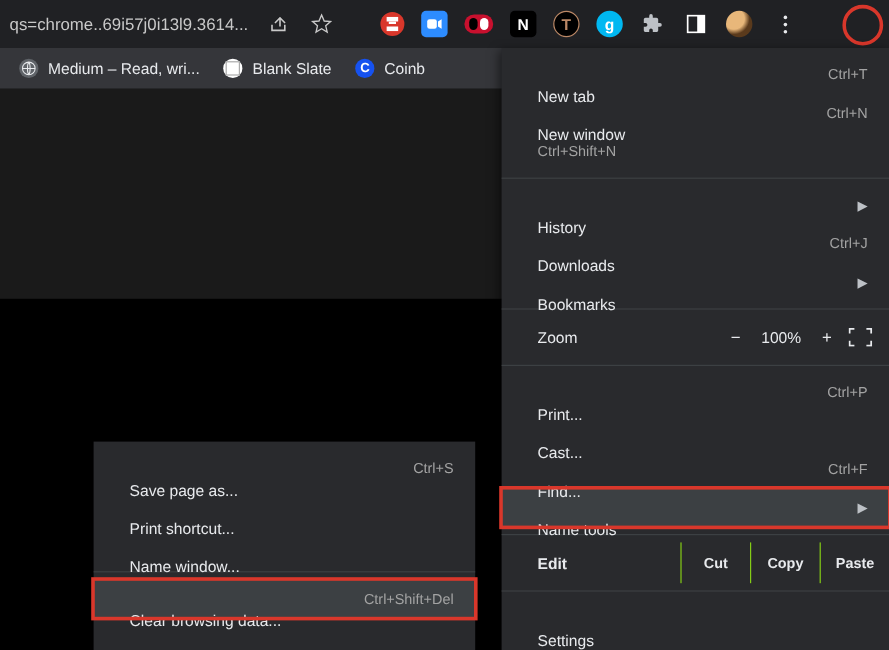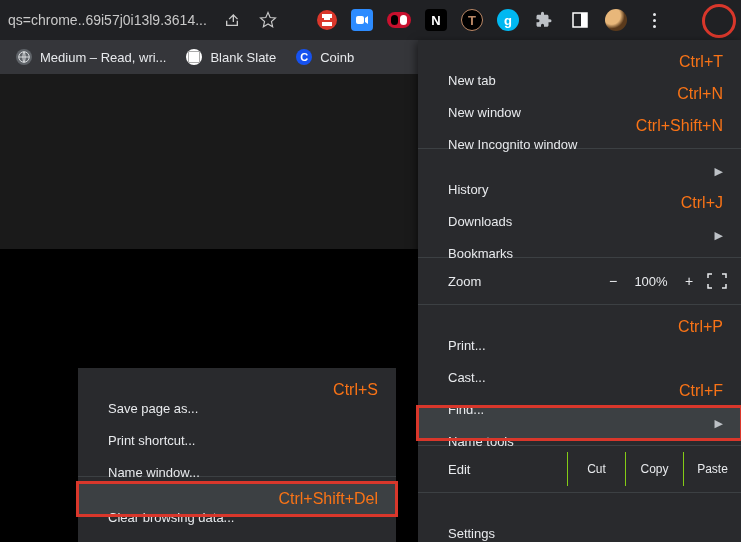--- a/index.html
+++ b/index.html
@@ -31,29 +31,29 @@
   .fav-bs{background:#fff; border-radius:2px;position:relative;}
   .fav-bs::after{content:"";position:absolute;left:2px;top:2px;right:2px;bottom:2px;border:1px solid #aaa;}
   .fav-c{background:#1652f0;color:#fff;border-radius:3px;}
   
   .page { position:absolute; left:0; right:0; top:74px; bottom:0; background:#1a1a1a;}
   .page::before{content:"";position:absolute;left:0;right:0;bottom:0;top:175px;background:#000;}
   
   .main-menu { position:absolute; right:0; top:40px; width:323px; background:#292a2d; font-size:13px; color:#e8eaed; box-shadow:-2px 2px 8px rgba(0,0,0,0.5); padding-bottom:6px;}
   .mi { display:flex; align-items:center; height:32px; padding:0 18px 0 30px; cursor:default;}
   .mi .label{flex:1;margin-top:36px;}
-  .mi .shortcut{color:#f97316; font-size:16px;}
+  .mi .shortcut{color:#a3a3a3; font-size:12px;}
   .mi .chev{color:#bdc1c6; font-size:11px; margin-left:4px;}
   .sep{height:1px;background:#3c4043;margin:6px 0;}
   .zoom-row{display:flex;align-items:center;height:34px;padding-left:30px;padding-right:14px;}
   .zoom-row .zlabel{flex:1;}
   .zbtn{width:28px;text-align:center;color:#e8eaed;font-size:14px;}
   .zval{width:48px;text-align:center;font-size:13px;}
   .fs-icon{width:20px;height:16px;margin-left:4px;}
-  .edit-row{display:flex;align-items:center;height:34px;padding-left:30px;}
+  .edit-row{display:flex;align-items:center;height:34px;padding-left:30px;font-weight:bold;}
   .edit-row .elabel{flex:1;}
   .ebtn{width:58px;text-align:center;font-size:12px;color:#e8eaed;border-left:1px solid #84cc16;height:100%;display:flex;align-items:center;justify-content:center;}
   .hl{background:#3c4043;}
   .red-box{outline:3px solid #d9372b; outline-offset:-1px;}
   
   .sub-menu{position:absolute;left:78px;top:368px;width:318px;background:#292a2d;box-shadow:-2px 2px 8px rgba(0,0,0,0.5);padding:6px 0;}
 </style>
 </head>
 <body>
 
@@ -134,21 +134,20 @@
   <div style="height:6px"></div>
   <div class="mi">
     <span class="label">New tab</span>
     <span class="shortcut">Ctrl+T</span>
   </div>
   <div class="mi">
     <span class="label">New window</span>
     <span class="shortcut">Ctrl+N</span>
   </div>
   <div class="mi">
-    <span class="label">New Incognito window</span>
     <span class="shortcut">Ctrl+Shift+N</span>
   </div>
   <div class="sep"></div>
   <div class="mi">
     <span class="label">History</span>
     <span class="chev">▶</span>
   </div>
   <div class="mi">
     <span class="label">Downloads</span>
     <span class="shortcut">Ctrl+J</span>

